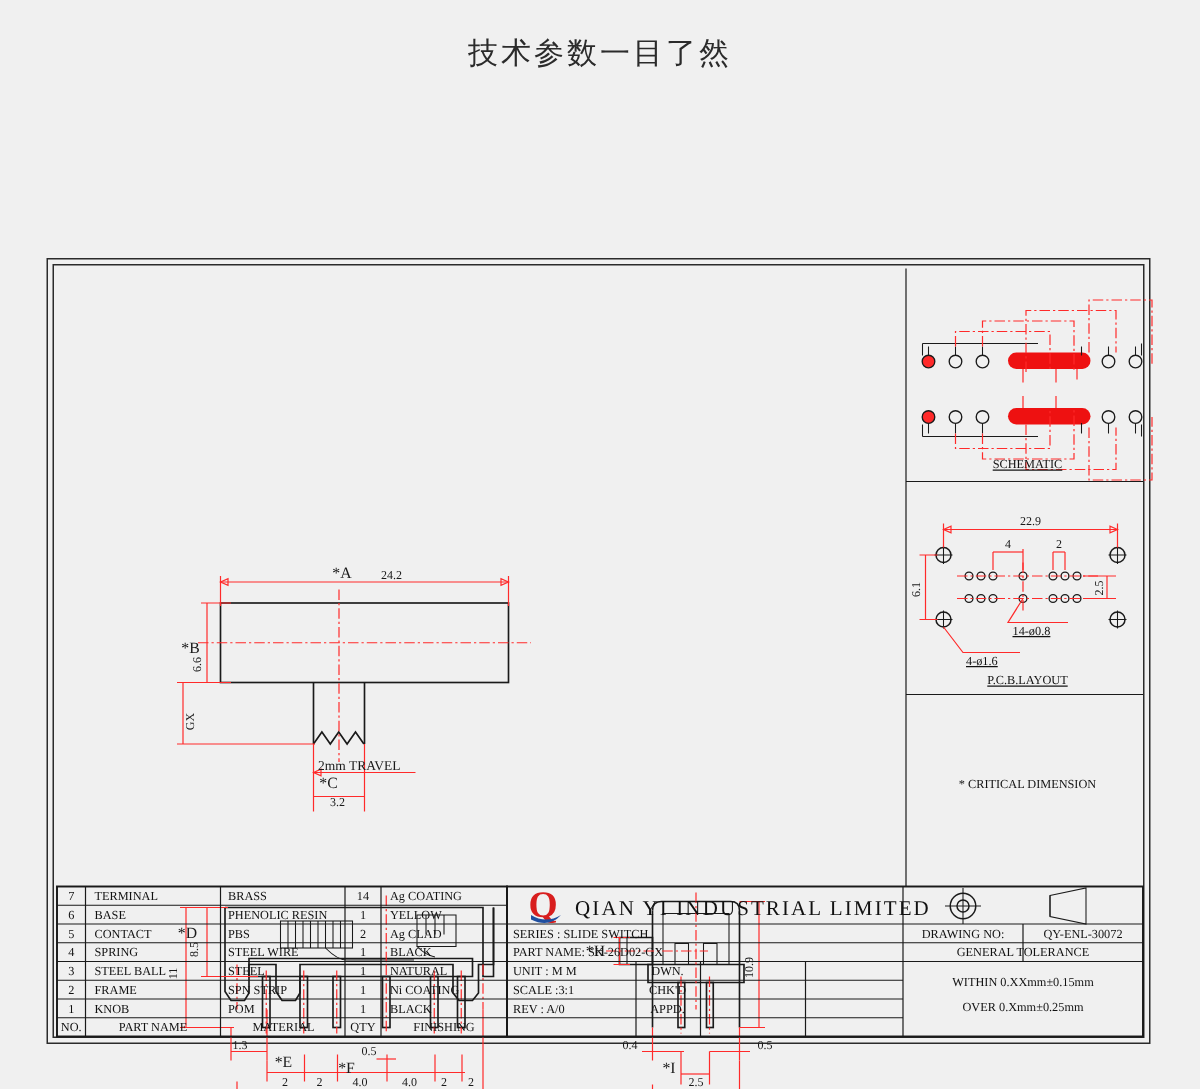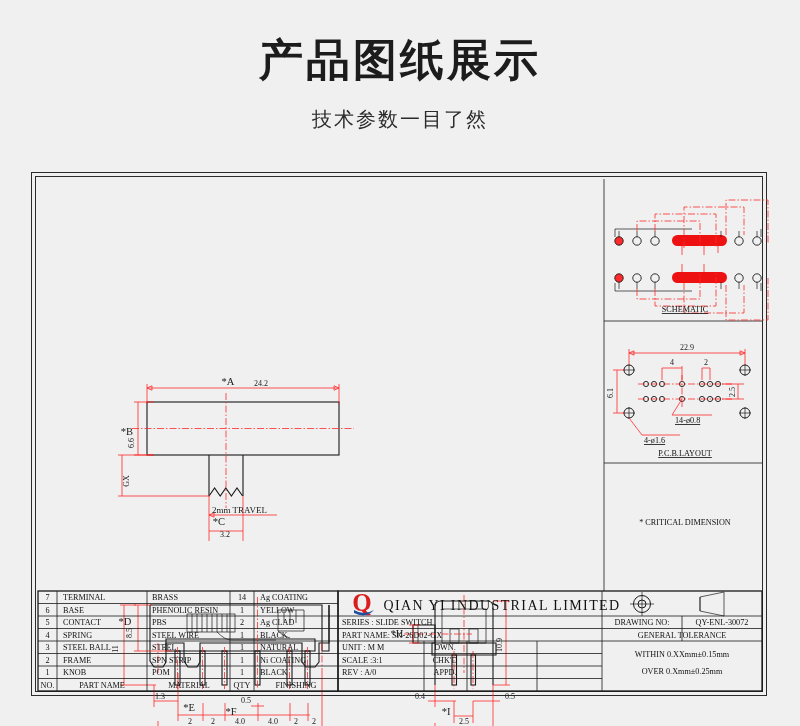--- a/index.html
+++ b/index.html
@@ -86,21 +86,20 @@
     font-family: "Liberation Serif", "DejaVu Serif", serif;
     fill: #111;
     font-size: 14px;
     letter-spacing: 1.4px;
   }
 </style>
 </head>
 <body>
 
 <div class="header-block">
-  <div class="main-title">产品图纸展示</div>
   <div class="sub-title">技术参数一目了然</div>
 </div>
 
 <div class="sheet">
   <div class="sheet-inner"></div>
 
   <svg class="drawing" viewBox="0 0 736 524">
 
     <line class="tbl" x1="572" y1="6" x2="572" y2="418"></line>
 

